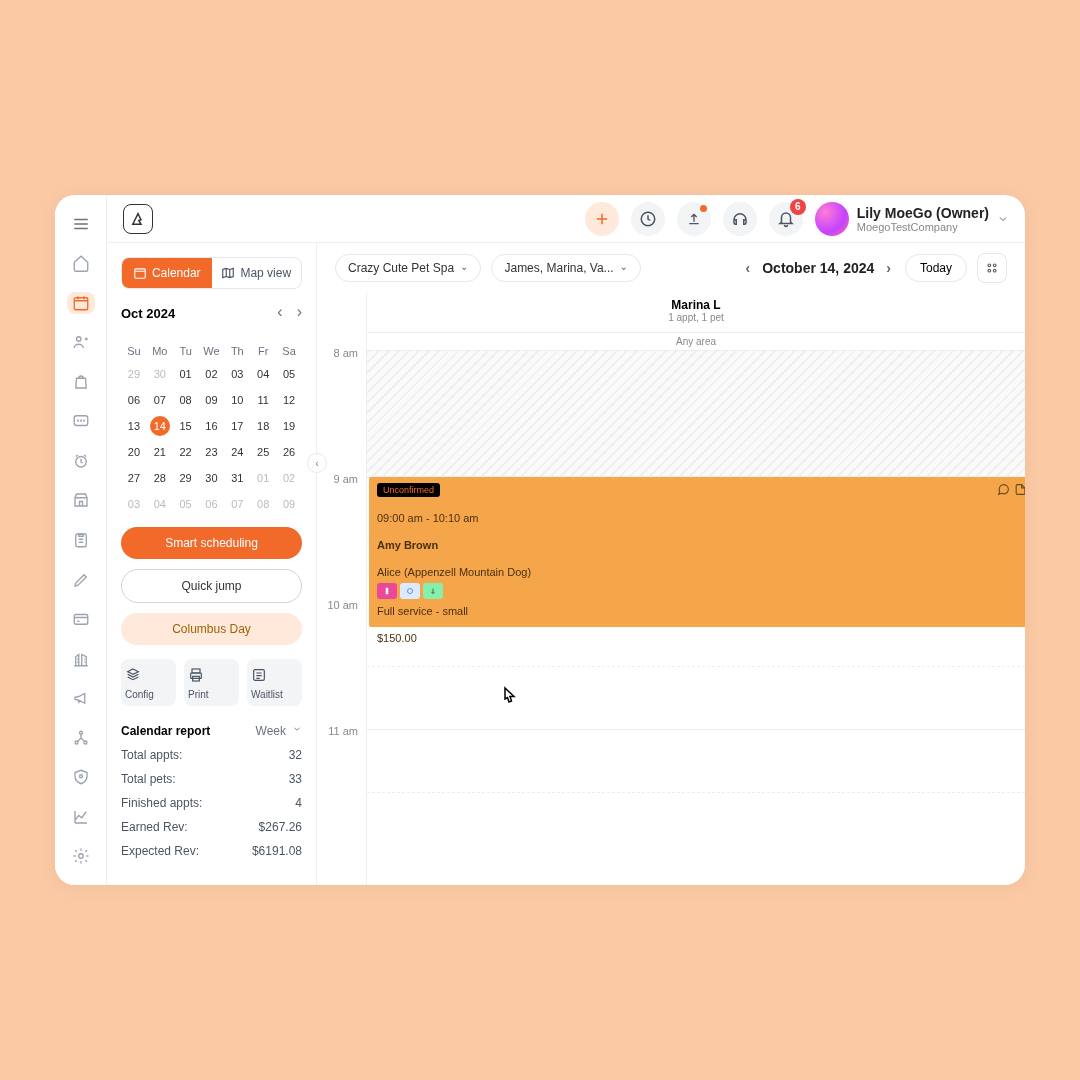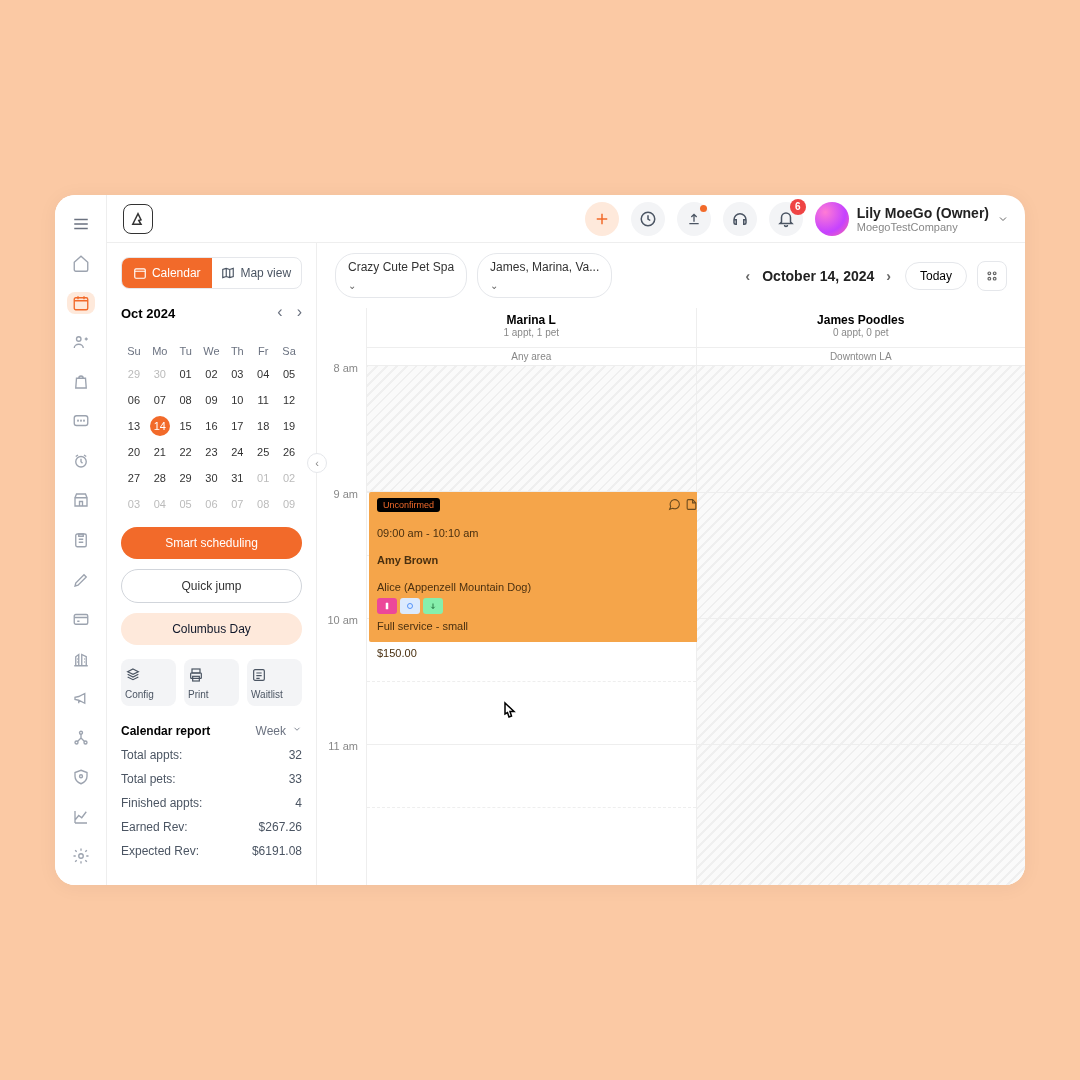--- a/index.html
+++ b/index.html
@@ -145,21 +145,21 @@
   padding: 9px;
   border-radius: 20px;
   font-size: 12px;
   font-weight: 500;
   text-align: center;
   cursor: pointer;
   margin-top: 10px;
 }
 .side-btn.outline { border: 1px solid #d1d5db; background: #fff; color: #333; }
 .side-btn.primary { background: #f26a2a; color: #fff; }
-.side-btn.holiday { background: #fee9db; color: #0f172a; margin-top: 10px; }
+.side-btn.holiday { background: #fee9db; color: #a16207; margin-top: 10px; }
 
 .tool-row { display: flex; gap: 8px; margin-top: 14px; }
 .tool-card {
   flex: 1;
   background: #f3f4f6;
   border-radius: 8px;
   padding: 8px 4px 6px;
   text-align: left;
   cursor: pointer;
 }
@@ -204,21 +204,20 @@
 }
 .pill {
   border: 1px solid #e5e7eb;
   border-radius: 20px;
   padding: 6px 12px;
   font-size: 12px;
   display: flex; align-items: flex-start; gap: 6px;
   color: #333;
   cursor: pointer;
   background: #fff;
-  flex-direction: column;
 }
 .pill .chev { color: #666; font-size: 10px; }
 
 .date-nav {
   display: flex; align-items: center; gap: 8px;
   font-size: 14px; font-weight: 600; color: #222;
 }
 .date-nav .arr { color: #666; cursor: pointer; padding: 4px; }
 .today-btn {
   border: 1px solid #e5e7eb;
@@ -734,31 +733,19 @@
 
                   <div class="cursor-hand">
                     <svg viewBox="0 0 24 24">
                         <path fill="#fff" stroke="#000" stroke-width="1.5" d="M8 3v11l2.5-1.5L12 17l2.5-1-1.5-4.5h4L8 3z"></path>
                       </svg>
                   </div>
                 </div>
               </div>
             </div>
 
-            <div class="staff-col all-hatched">
-              <div class="staff-head">
-                <div class="staff-name">James Poodles</div>
-                <div class="staff-sub">0 appt, 0 pet</div>
-              </div>
-              <div class="staff-area">Downtown LA</div>
-              <div class="slot-grid hatched">
-                <div class="hourline" style="top:126px"></div>
-                <div class="hourline" style="top:252px"></div>
-                <div class="hourline" style="top:378px"></div>
-              </div>
-            </div>
           </div>
         </div>
       </div>
 
     </div>
   </div>
 </div>
 
 </body></html>

